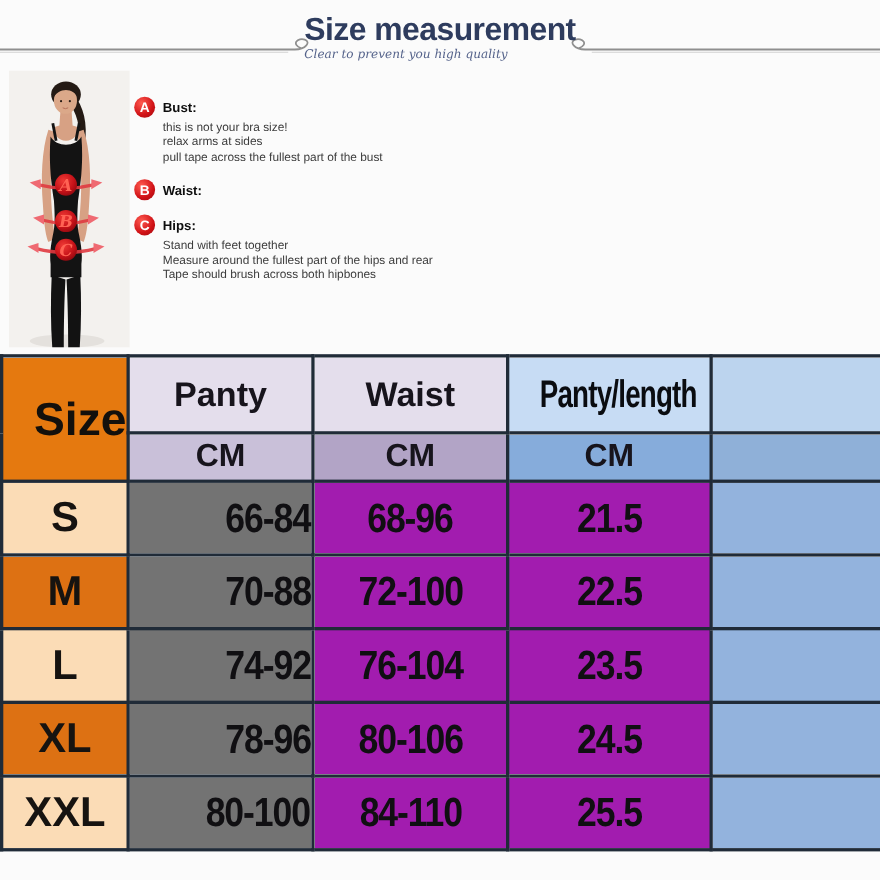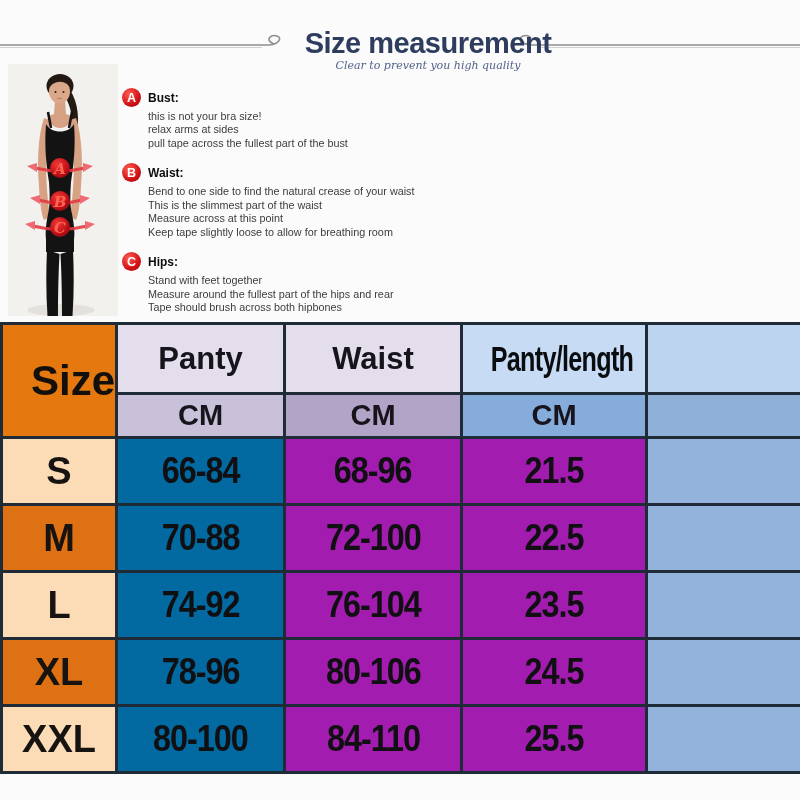--- a/index.html
+++ b/index.html
@@ -5,21 +5,21 @@
   * { margin:0; padding:0; box-sizing:border-box; }
   html,body { width:800px; height:800px; }
   body { font-family:"Liberation Sans", sans-serif; background:#fbfbfb; }
   .page { position:relative; width:800px; height:800px; overflow:hidden; background:#fbfbfb; }
 
   
   .title-band { position:absolute; top:10px; left:0; width:800px; height:52px; }
   .flourish { position:absolute; top:24px; width:298px; height:20px; }
   .flourish.left { left:0; }
   .flourish.right { right:0; transform:scaleX(-1); }
-  .title-block { position:absolute; left:50%; transform:translateX(-50%); top:18px; text-align:center; white-space:nowrap;margin-left:28px; }
+  .title-block { position:absolute; left:50%; transform:translateX(-50%); top:2px; text-align:left; white-space:nowrap; }
   .main-title { font-size:29px; font-weight:700; letter-spacing:-0.5px; color:#2e3c5e; line-height:1.05; }
   .sub-title { font-family:"DejaVu Serif", serif; font-style:italic; font-size:11px; color:#54628a; margin-top:1px; }
 
   
   .guide { position:absolute; top:62px; left:0; width:800px; height:260px; }
   .figure-wrap { position:absolute; left:8px; top:2px; width:110px; height:252px; }
   .instructions { position:absolute; left:122px; top:26px; width:430px; display:flex; flex-direction:column; gap:13px; }
   .instr-head { display:flex; align-items:center; gap:7px; }
   .badge { width:19px; height:19px; border-radius:50%; flex:0 0 19px;
            background:radial-gradient(circle at 35% 30%, #ff5a50, #d01216 60%, #9c0a10);
@@ -43,21 +43,21 @@
 
   .h-lav   { background:#e4deec; font-size:31px; font-weight:700; color:#17141c; }
   .h-panty { background:#c7dcf4; color:#0c0e14; }
   .h-extra { background:#bcd4ee; }
   .u-bust  { background:#c9c0d9; }
   .u-waist { background:#b2a4c6; }
   .u-panty { background:#86acdb; }
   .u-extra { background:#8fb0d8; }
   .cm { font-size:29px; font-weight:700; color:#17141c; }
 
-  .d-bust  { background:#0369a1; }
+  .d-bust  { background:#737373;text-align:right; }
   .d-waist { background:#a21caf; }
   .d-panty { background:#a21caf; }
   .d-extra { background:#93b3dd; }
 
   .num { display:inline-block; font-size:33px; font-weight:700; letter-spacing:-1px; color:#100f12; transform:scale(0.98,1.12); }
   .cond { display:inline-block; font-size:35px; font-weight:700; letter-spacing:-1px; color:#0a0c10; transform:scaleX(0.72); transform-origin:center; white-space:nowrap; }
 </style>
 </head>
 <body>
 
@@ -153,26 +153,20 @@
           <div class="instr-line">this is not your bra size!</div>
           <div class="instr-line">relax arms at sides</div>
           <div class="instr-line">pull tape across the fullest part of the bust</div>
         </div>
       </div>
 
       <div class="instr">
         <div class="instr-head">
           <span class="badge">B</span>
           <span class="instr-label">Waist:</span>
-        </div>
-        <div class="instr-lines">
-          <div class="instr-line">Bend to one side to find the natural crease of your waist</div>
-          <div class="instr-line">This is the slimmest part of the waist</div>
-          <div class="instr-line">Measure across at this point</div>
-          <div class="instr-line">Keep tape slightly loose to allow for breathing room</div>
         </div>
       </div>
 
       <div class="instr">
         <div class="instr-head">
           <span class="badge">C</span>
           <span class="instr-label">Hips:</span>
         </div>
         <div class="instr-lines">
           <div class="instr-line">Stand with feet together</div>

